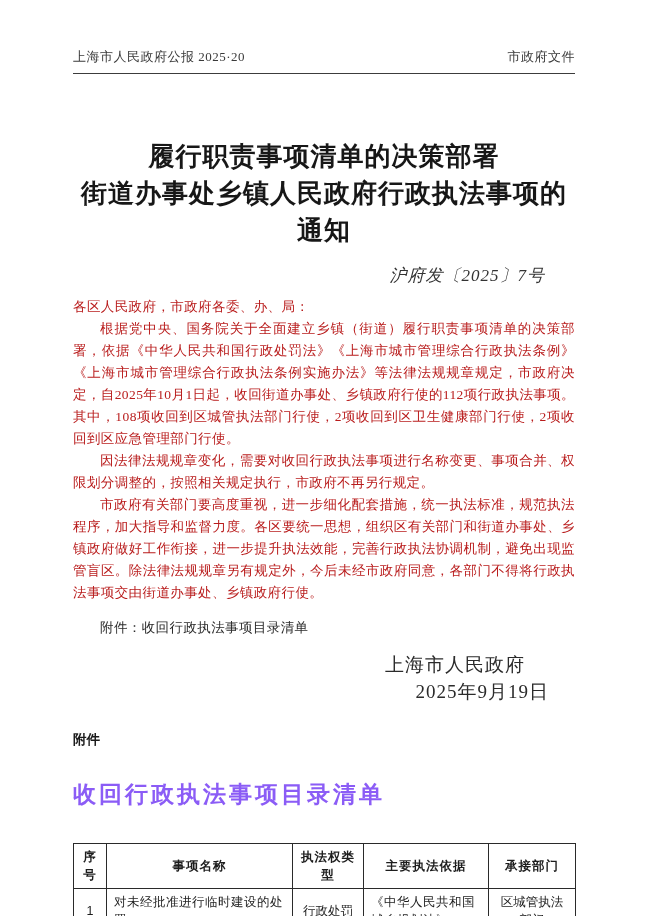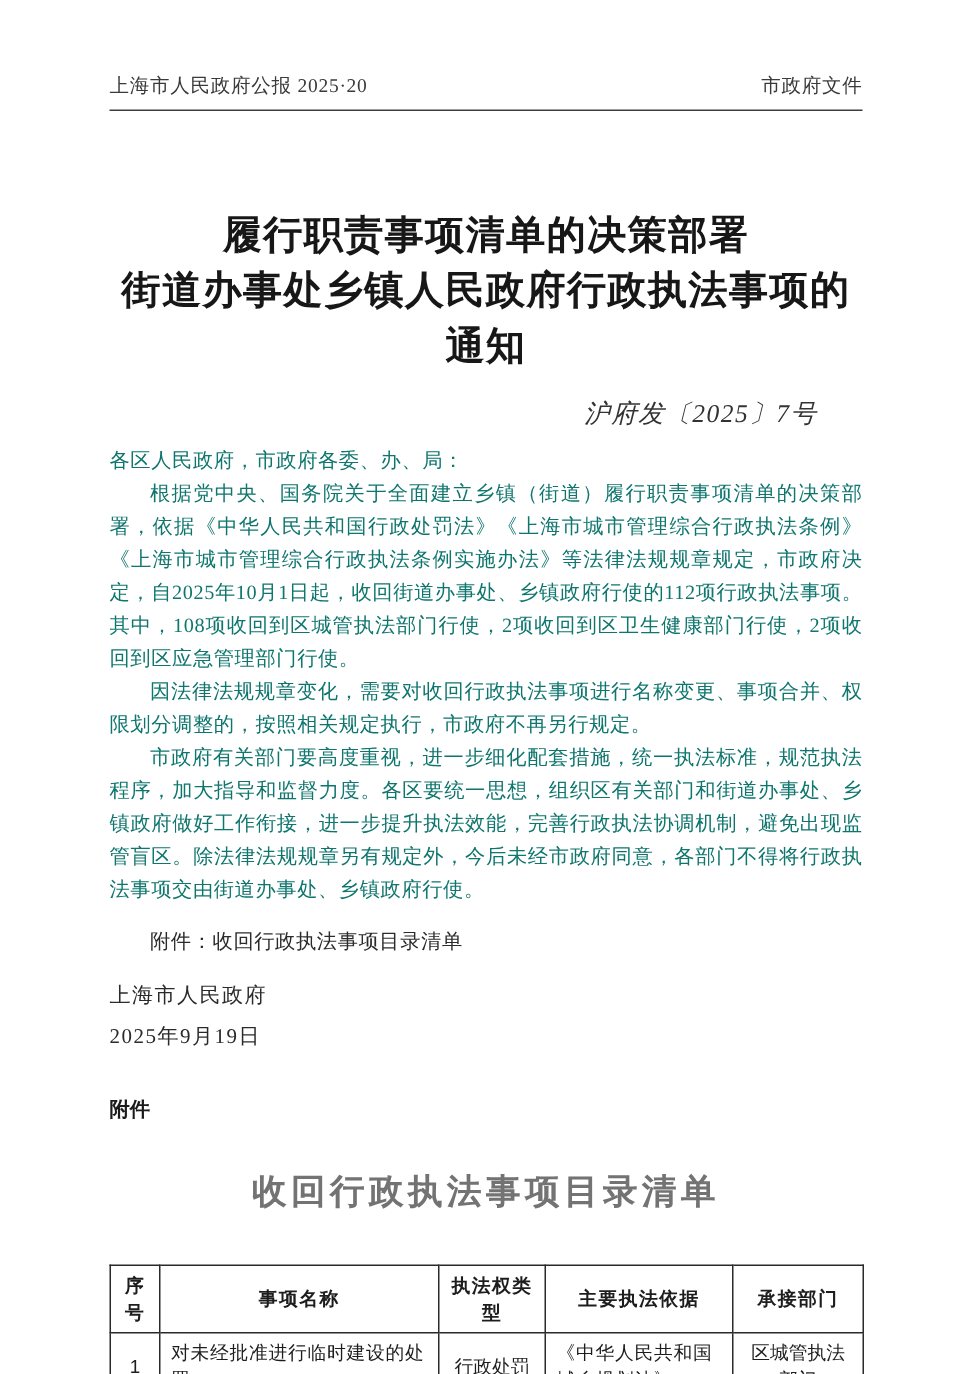--- a/index.html
+++ b/index.html
@@ -40,43 +40,42 @@
     font-style: italic;
     color: #333333;
     letter-spacing: 1px;
   }
   
   .body-text {
     margin-top: 9px;
     font-size: 13.5px;
     line-height: 22px;
     text-align: justify;
-    color: #0f766e;
+    color: #b91c1c;
     letter-spacing: 0.4px;
   }
   .body-text p.indent { text-indent: 2em; }
   .attachment-note {
     margin-top: 15px;
     font-size: 13.5px;
     text-indent: 2em;
     letter-spacing: 0.4px;
   }
-  .signature-block { margin-top: 14px; text-align: left; font-size: 14px; line-height: 27px; }
+  .signature-block { margin-top: 14px; text-align: right; font-size: 19px; line-height: 27px; }
   .signature-issuer { padding-right: 50px; letter-spacing: 1px; }
   .signature-date { padding-right: 26px; letter-spacing: 1px; }
   
   .attachment-label {
     margin-top: 26px;
     font-size: 13.5px; font-weight: bold; color: #1b1b1b;
     font-family: "Liberation Sans", "DejaVu Sans", sans-serif;
   }
   .attachment-title {
     margin-top: 30px;
-    text-align: center;
-    font-size: 23px; font-weight: bold; color: #737373;
+    font-size: 23px; font-weight: bold; color: #8b5cf6;
     letter-spacing: 3px;
   }
   
   .items-table-wrap { margin-top: 33px; }
   table.items-table {
     width: 100%;
     border-collapse: collapse;
     font-family: "Liberation Sans", "DejaVu Sans", sans-serif;
     font-size: 12.5px;
     color: #1d1d1d;

